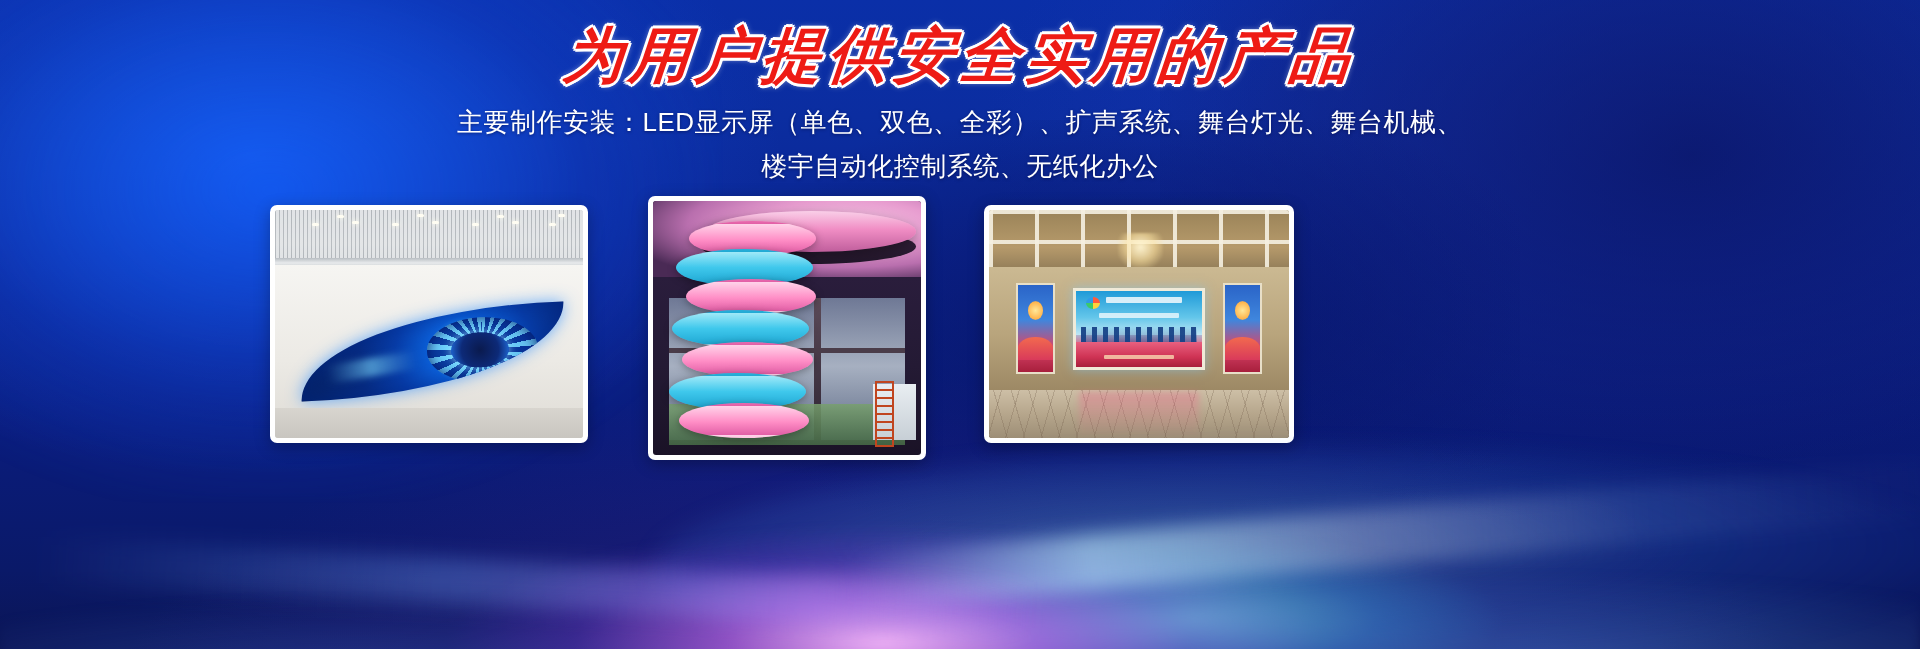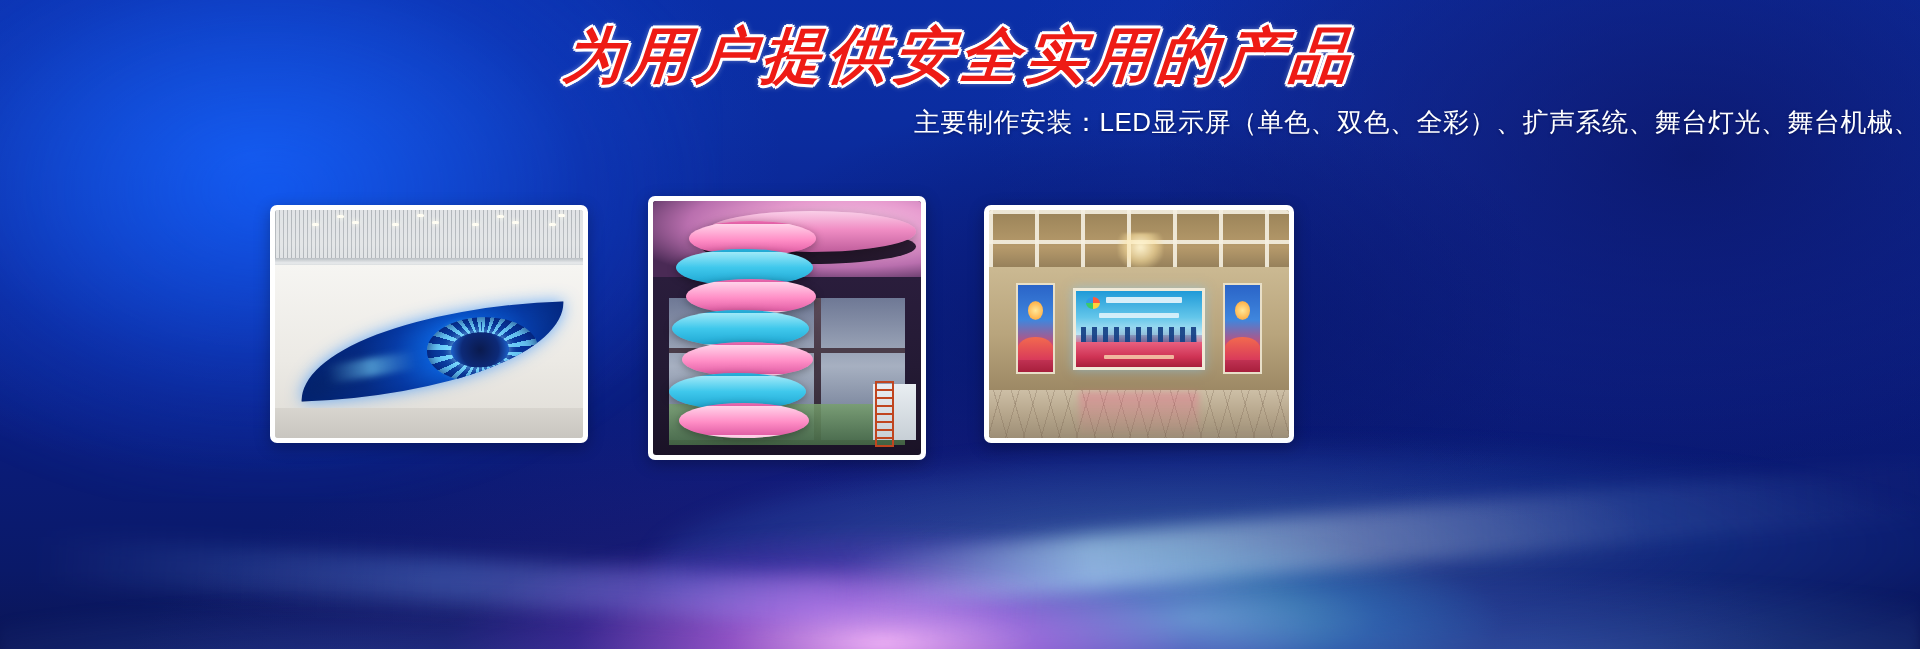--- a/index.html
+++ b/index.html
@@ -86,21 +86,20 @@
     position:absolute; top:100px; left:0; width:100%;
     text-align:center;
   }
   .subline {
     color:#ffffff;
     font-size:26px;
     line-height:44px;
     letter-spacing:0.5px;
     white-space:nowrap;
     text-shadow:0 1px 3px rgba(0,10,60,0.55);
-    text-align:right;
   }
 
   
   .cards { position:absolute; top:0; left:0; width:100%; height:100%; }
   .card {
     position:absolute;
     background:#ffffff;
     border-radius:7px;
     padding:5px;
     box-shadow:0 4px 16px rgba(0,0,0,0.30);
@@ -331,20 +330,21 @@
   <div class="bg-deep-left"></div>
   <div class="bg-dark-right"></div>
   <div class="bg-dark-center"></div>
 
   <div class="headline-wrap">
     <div class="headline">为用户提供安全实用的产品</div>
   </div>
 
   <div class="subtitle-wrap">
     <div class="subline">主要制作安装：LED显示屏（单色、双色、全彩）、扩声系统、舞台灯光、舞台机械、</div>
+    <div class="subline">楼宇自动化控制系统、无纸化办公</div>
   </div>
 
   <div class="cards">
 
     <div class="card card1">
       <div class="photo p1">
         <div class="ceiling"></div>
         <div class="ceil-lip"></div>
         <div class="dots">
           <i style="left:12%;top:22%"></i>

